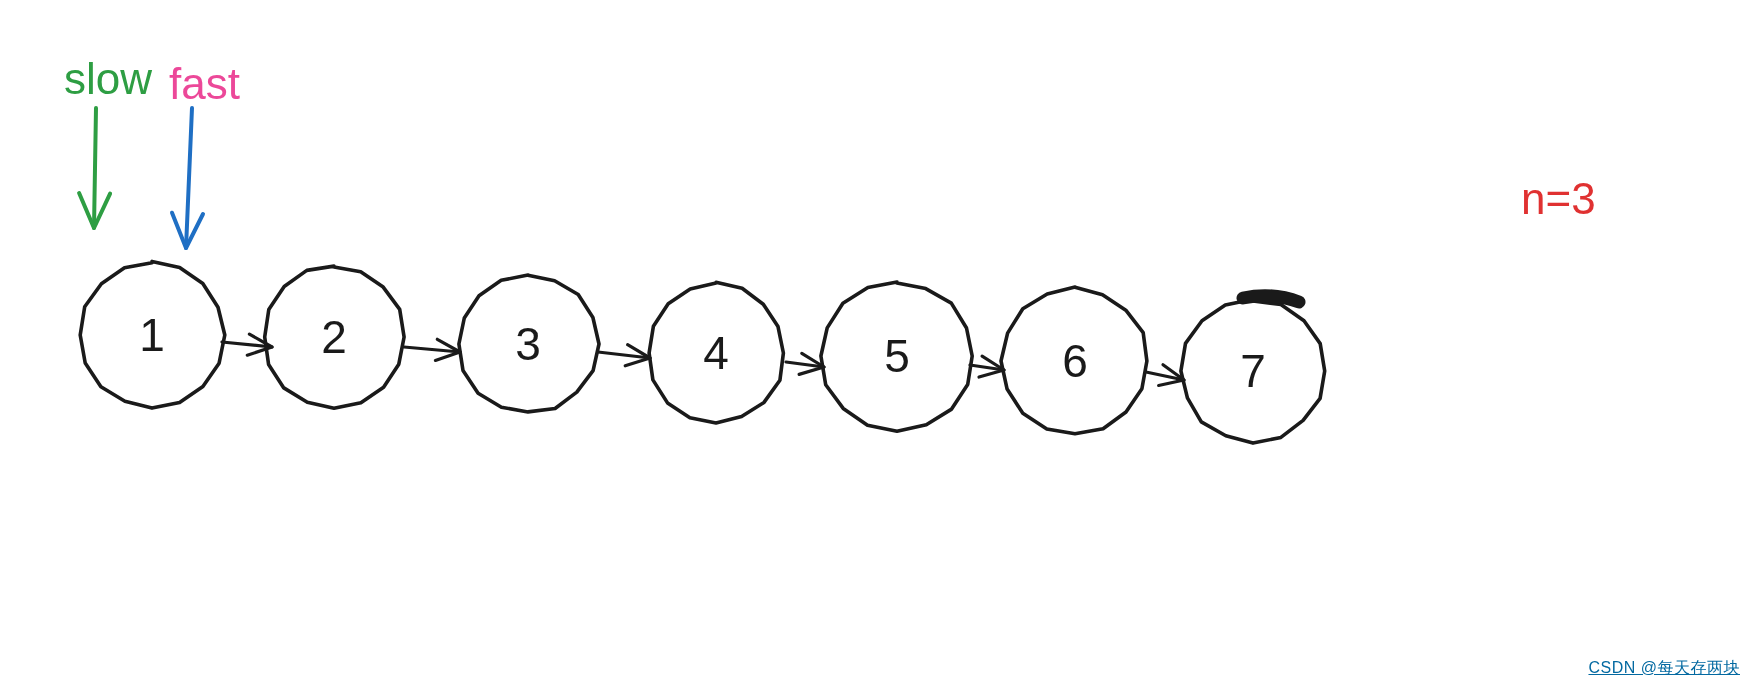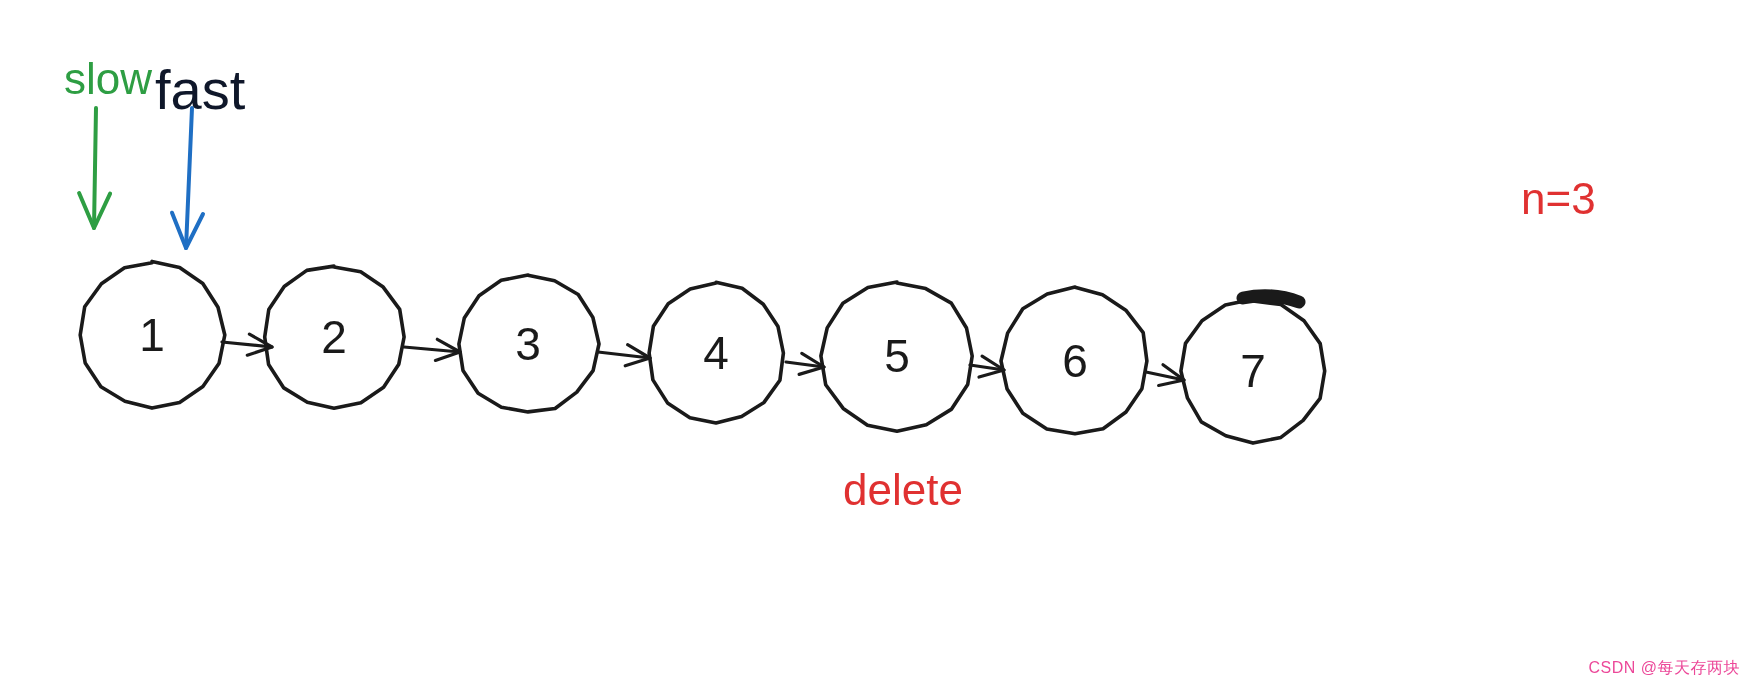--- a/index.html
+++ b/index.html
@@ -34,46 +34,47 @@
     user-select: none;
     margin-top: 12px;
   }
   #label-slow {
     left: 64px;
     top: 45px;
     font-size: 44px;
     color: #2e9e43;
   }
   #label-fast {
-    left: 155px;
+    left: 169px;
     top: 50px;
-    font-size: 56px;
-    color: #0f172a;
+    font-size: 44px;
+    color: #ec4899;
   }
   #label-n {
     left: 1521px;
     top: 165px;
     font-size: 44px;
     color: #e03131;
   }
   #label-delete {
     left: 843px;
     top: 456px;
     font-size: 44px;
     color: #e03131;
   }
   #watermark {
     position: absolute;
     right: 8px;
     bottom: 6px;
     font-size: 16px;
-    color: #ec4899;
+    color: #0369a1;
     letter-spacing: 0.5px;
     white-space: nowrap;
     user-select: none;
+    text-decoration: underline;
   }
   .node-text {
     font-family: "Liberation Sans", sans-serif;
     font-size: 46px;
     fill: #1a1a1a;
   }
 </style>
 </head>
 <body>
 
@@ -145,17 +146,16 @@
         <g>
           <path d="M 192 108 L 186 248" fill="none" stroke="#1f6fc4" stroke-width="4" stroke-linecap="round"></path>
           <path d="M 172.0 212.7 L 186 248 L 203.0 214.0" fill="none" stroke="#1f6fc4" stroke-width="4" stroke-linecap="round" stroke-linejoin="round"></path>
         </g>
       </g>
   </svg>
 
   <div class="hand-label" id="label-slow">slow</div>
   <div class="hand-label" id="label-fast">fast</div>
   <div class="hand-label" id="label-n">n=3</div>
-  <div class="hand-label" id="label-delete">delete</div>
 
   <div id="watermark">CSDN @每天存两块</div>
 
 </div>
 
 </body></html>

